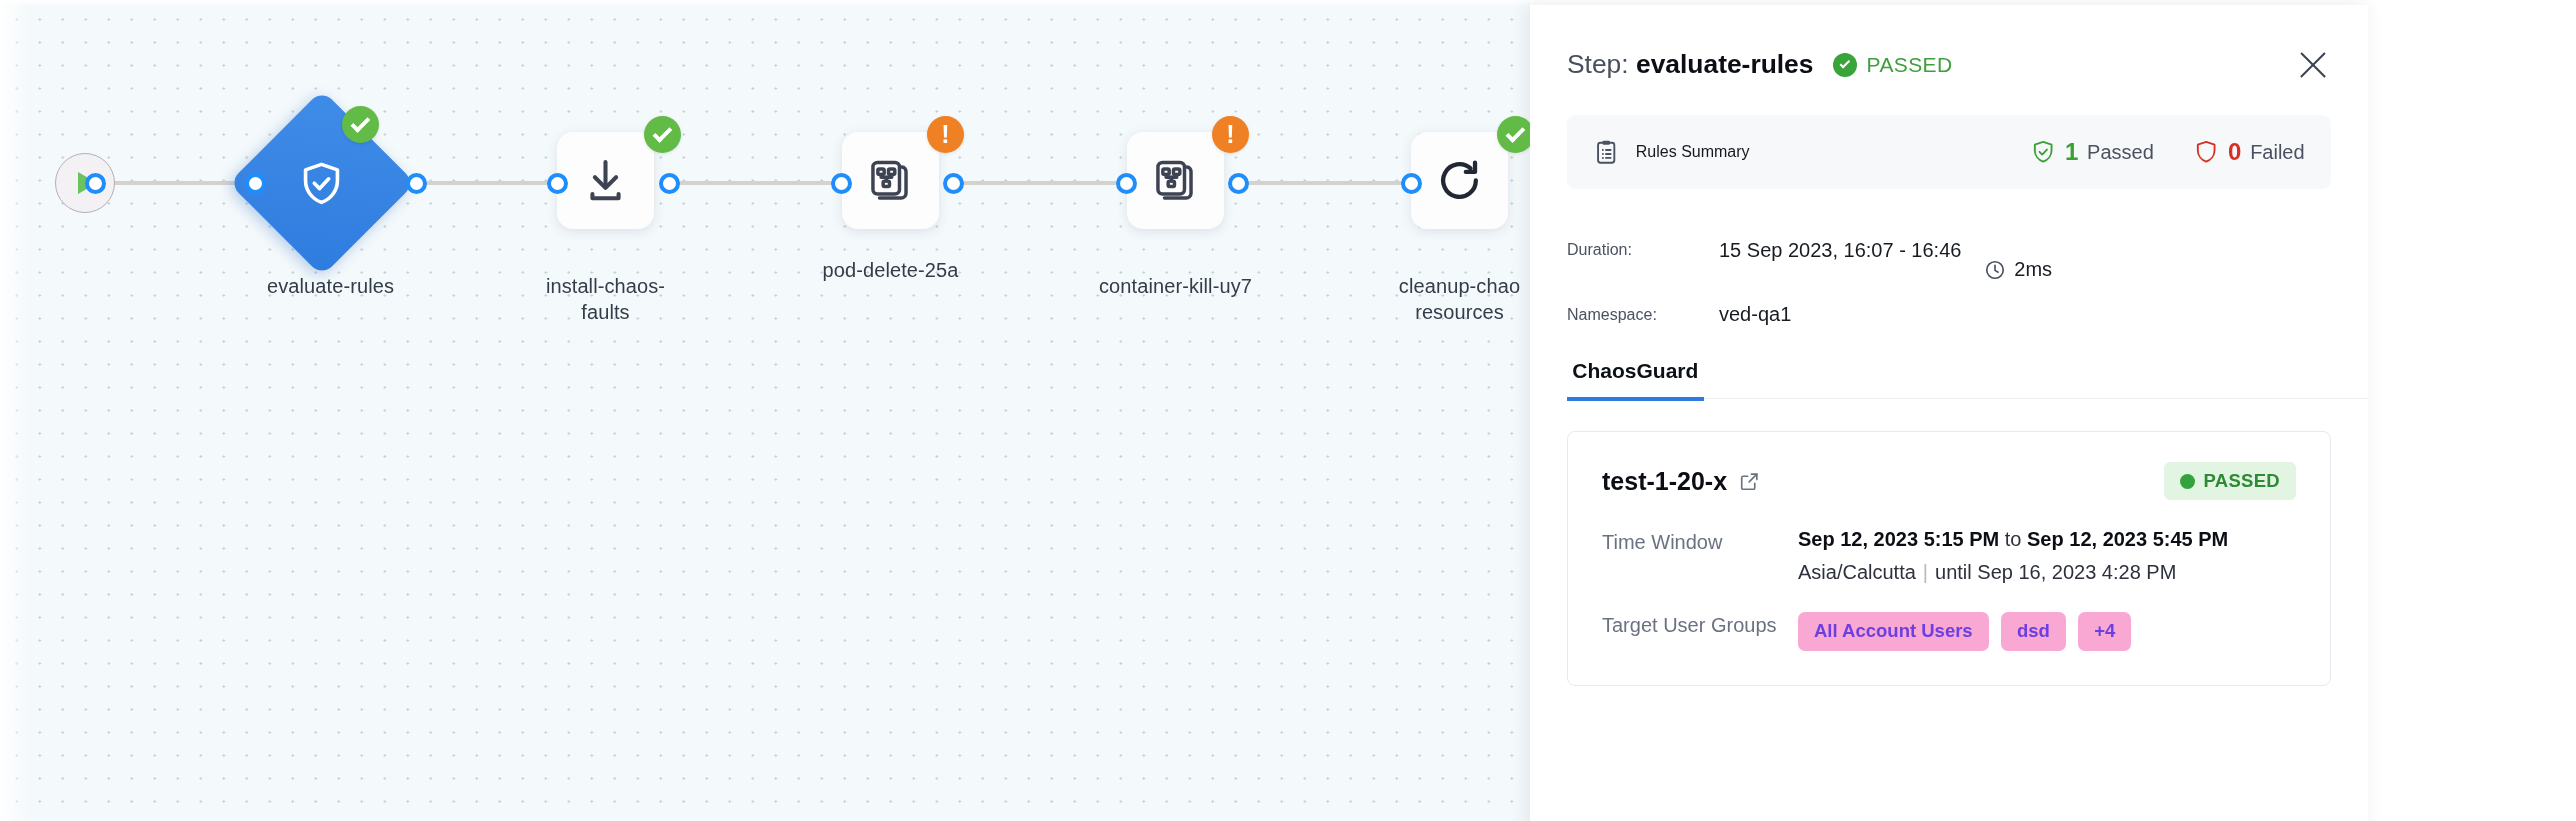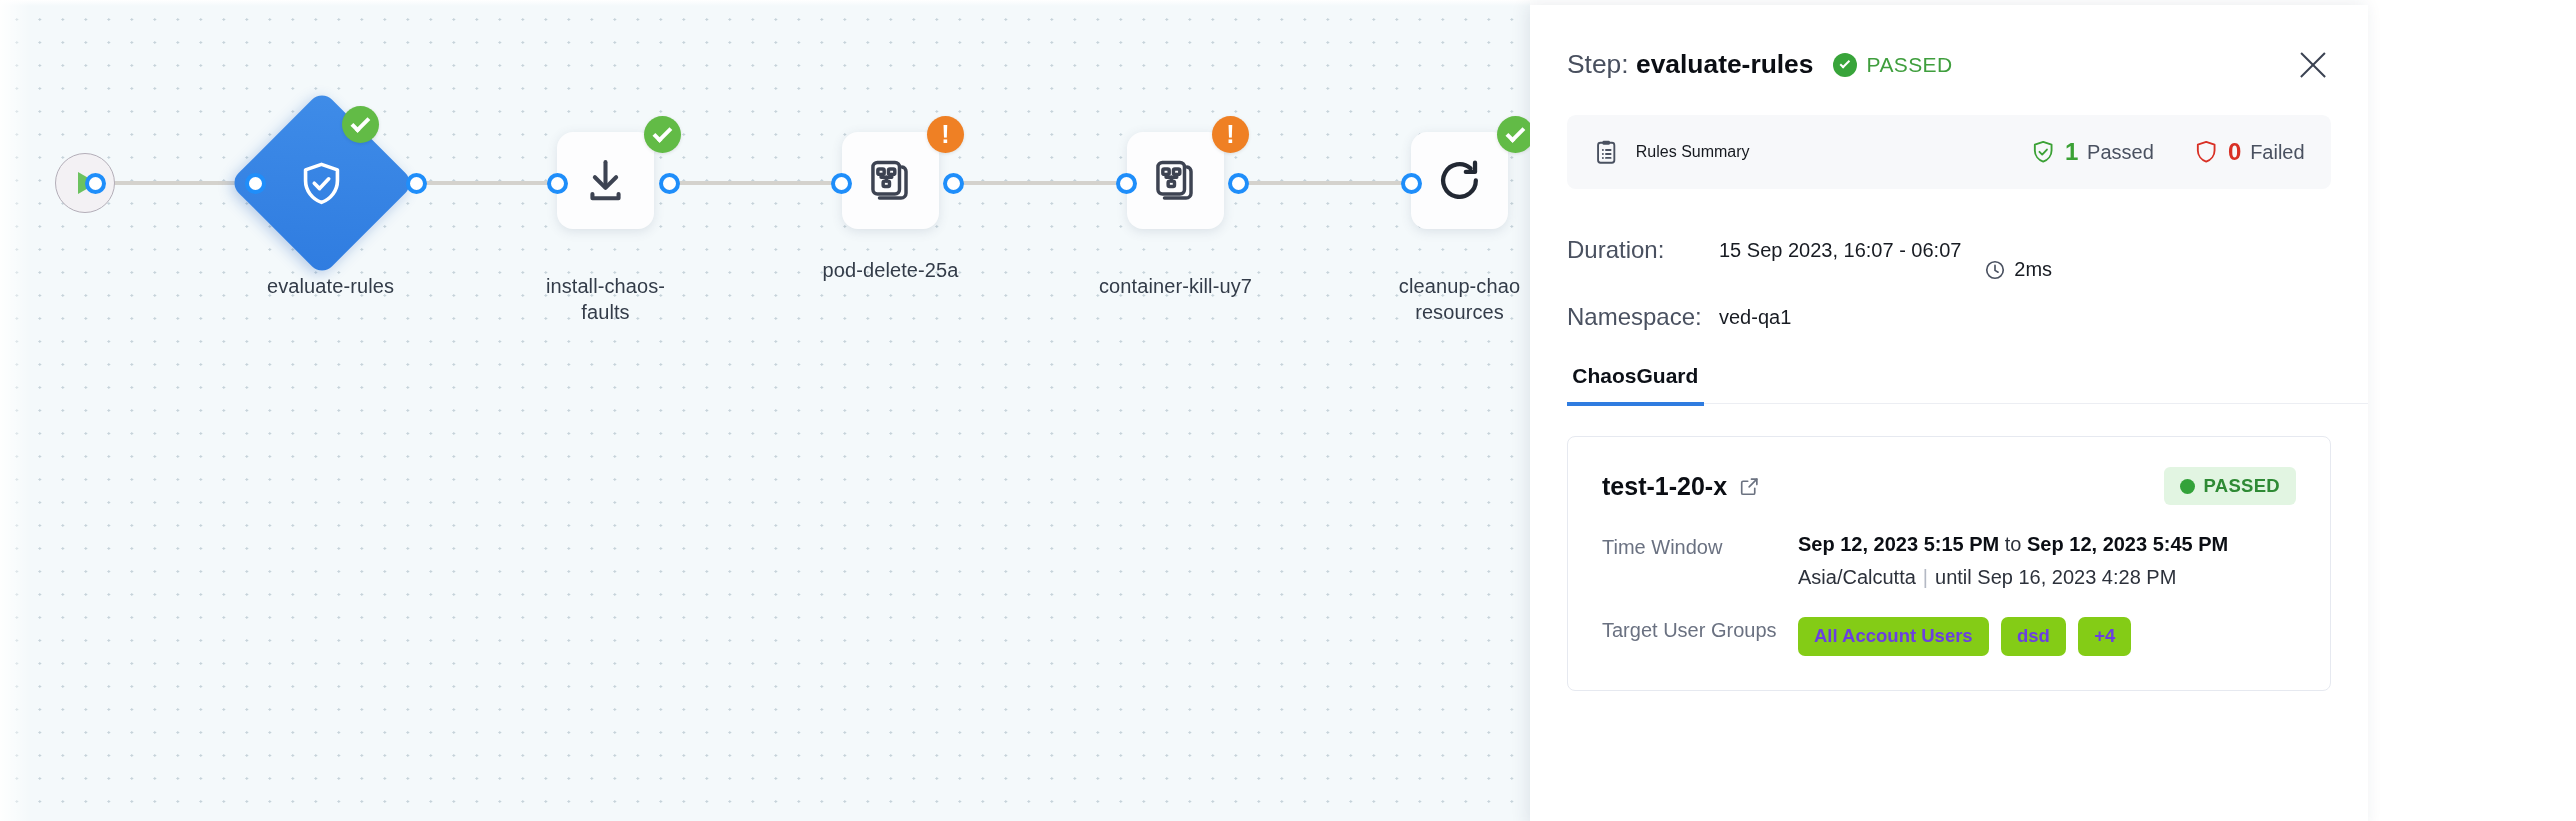--- a/index.html
+++ b/index.html
@@ -141,21 +141,21 @@
   .rs-title { font-size: 16px; color: #16191f; }
   .rs-right { margin-left: auto; display: flex; align-items: center; gap: 39px; }
   .rs-stat { display: flex; align-items: center; gap: 8.8px; }
   .rs-num { font-size: 24px; font-weight: 700; }
   .rs-num.pass { color: #3ba135; }
   .rs-num.fail { color: #d93025; }
   .rs-lbl { font-size: 20px; color: #4a5160; }
 
   .meta-rows { margin: 30px 37px 0 37px; }
   .meta-row { display: flex; align-items: center; margin-bottom: 22px; }
-  .meta-key { width: 152px; font-size: 24px; color: #4a5160; }
+  .meta-key { width: 152px; font-size: 16px; color: #4a5160; }
   .meta-val { font-size: 20px; color: #171b22; display: flex; align-items: center; gap: 10.6px; }
   .meta-val .dur { display: flex; align-items: center; gap: 8px; margin-left: 12.3px; margin-top: 39px; }
 
   .tabs {
     margin: 19.4px 0 0 37px; border-bottom: 1.8px solid #eceef3;
     display: flex; padding-right: 37px;
   }
   .tab {
     font-size: 21px; color: #0c1017; font-weight: 700;
     padding: 10.6px 5.3px 14px 5.3px; border-bottom: 4.4px solid #2f7ce0;
@@ -179,21 +179,21 @@
   .card-row { display: flex; margin-top: 28px; }
   .card-key { width: 196px; font-size: 20px; color: #6a7181; padding-top: 2.6px; }
   .card-vals { flex: 1; }
   .cv-main { font-size: 20px; color: #0b0e14; font-weight: 700; }
   .cv-main .sep { font-weight: 400; color: #2c313b; }
   .cv-sub { font-size: 20px; color: #2c313b; margin-top: 9.7px; }
   .cv-sub .bar { color: #b4b9c4; margin: 0 7px; }
 
   .chips { display: flex; gap: 12.3px; align-items: center; }
   .chip {
-    background: #84cc16; color: #6b3fe0; font-size: 18.5px;
+    background: #f9a8d4; color: #6b3fe0; font-size: 18.5px;
     padding: 8.8px 16px; border-radius: 7px; font-weight: 600; cursor: pointer;
   }
 </style>
 </head>
 <body>
 
 <div class="screen">
 
   <div class="canvas">
     <div class="canvas-top-fade"></div>
@@ -335,21 +335,21 @@
           <span class="rs-num fail">0</span>
           <span class="rs-lbl">Failed</span>
         </div>
       </div>
     </div>
 
     <div class="meta-rows">
       <div class="meta-row">
         <span class="meta-key">Duration:</span>
         <span class="meta-val">
-          <span>15 Sep 2023, 16:07 - 06:07</span>
+          <span>15 Sep 2023, 16:07 - 16:46</span>
           <span class="dur">
             <svg viewBox="0 0 24 24" width="22" height="22" fill="none" stroke="#4a5160" stroke-width="1.8" stroke-linecap="round">
               <circle cx="12" cy="12" r="9"></circle>
                 <path d="M12 7v5.4l3.4 2"></path>
             </svg>
             <span>2ms</span>
           </span>
         </span>
       </div>
       <div class="meta-row">

